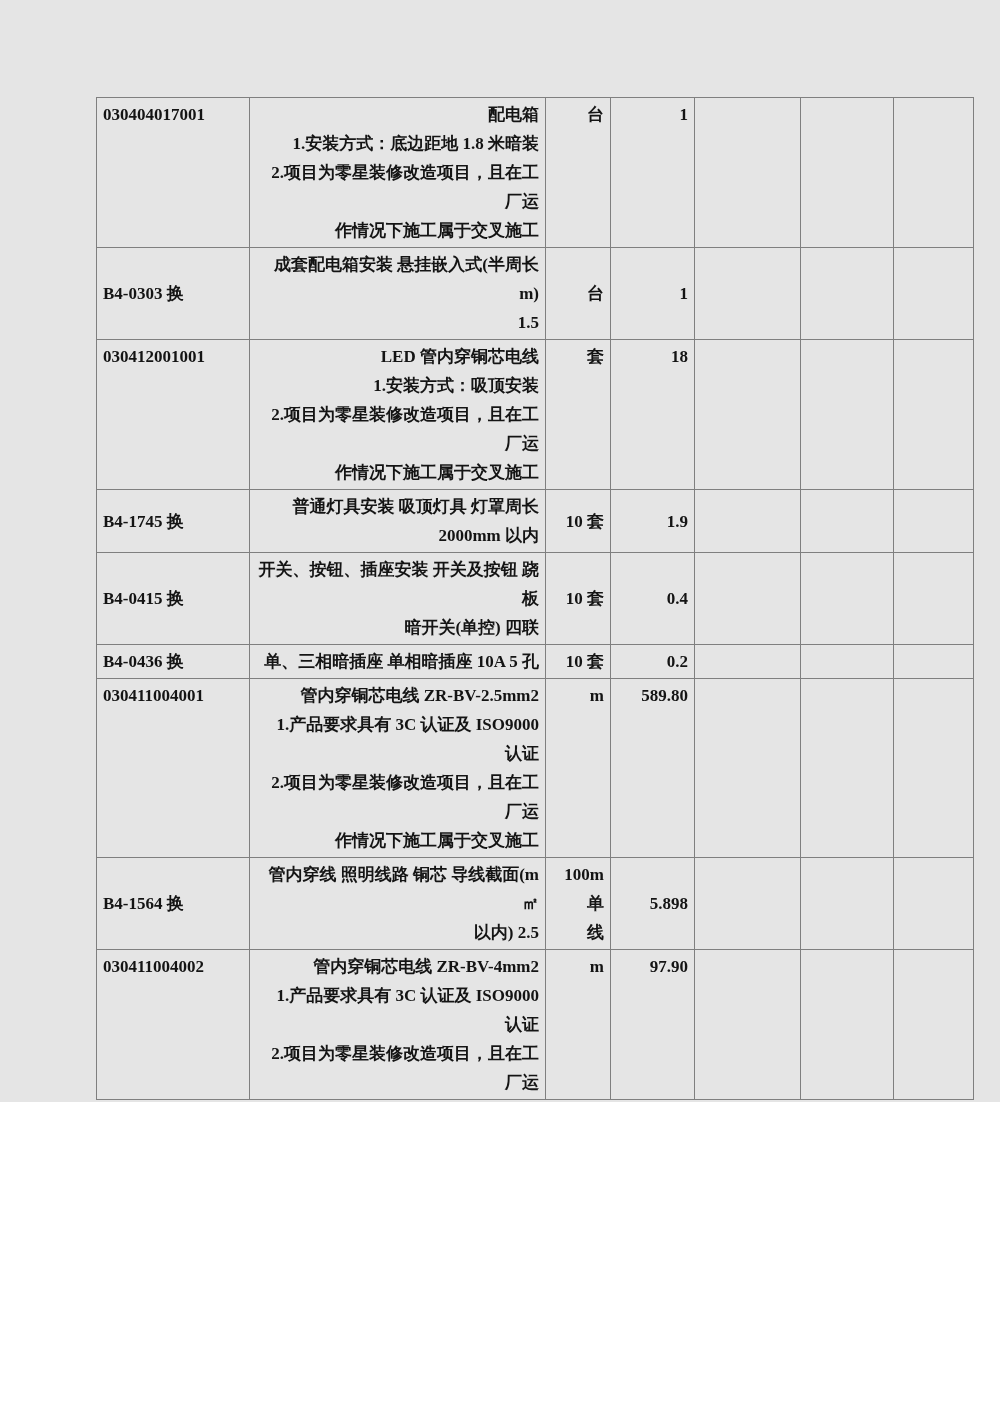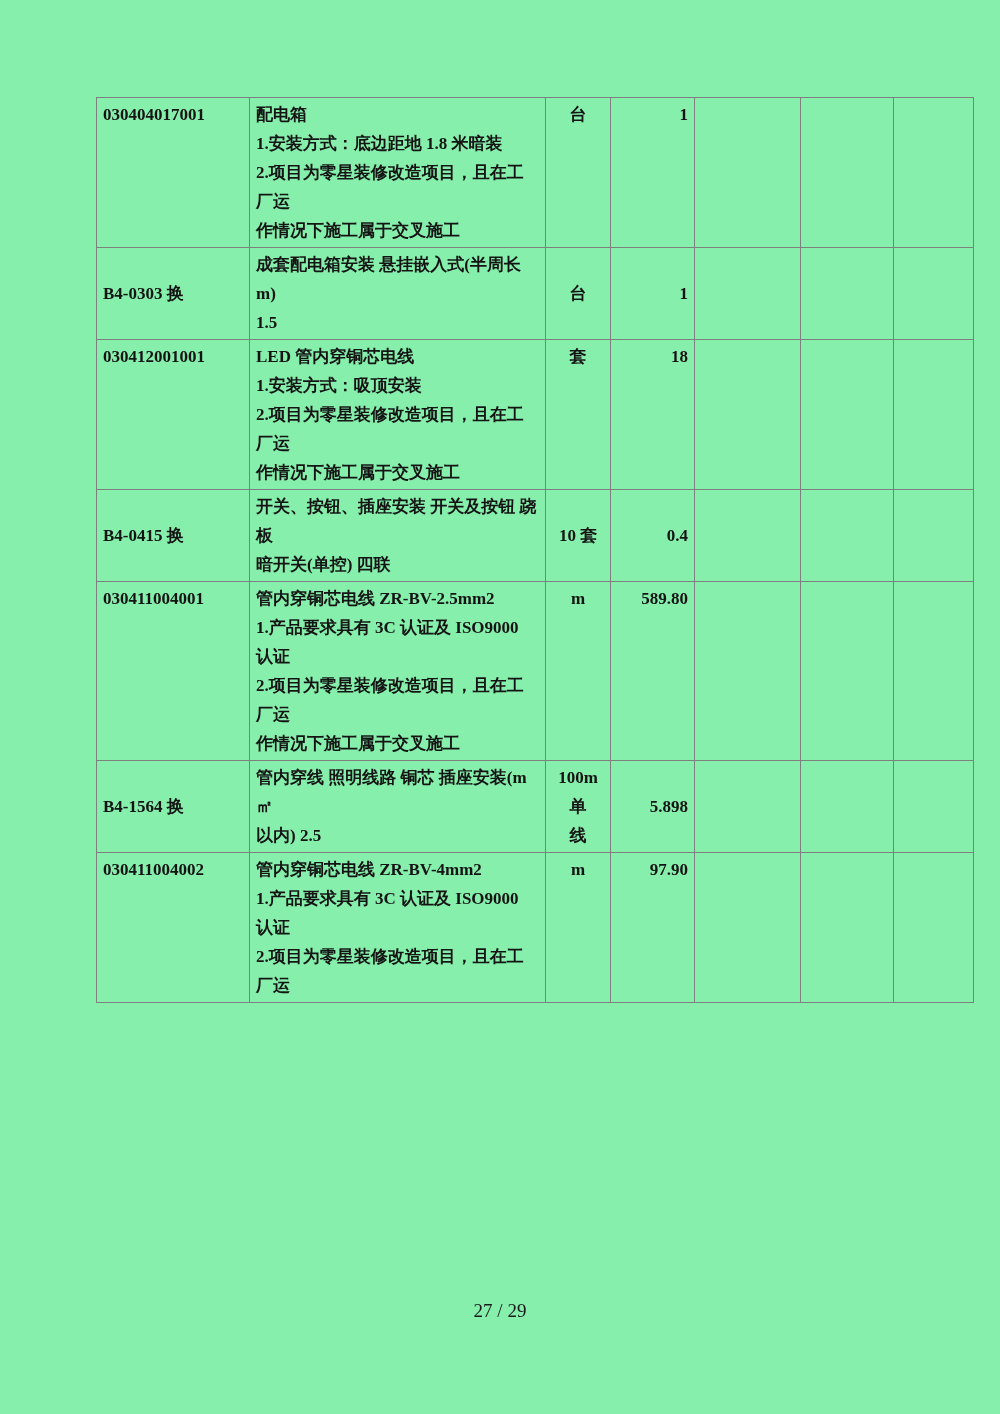--- a/index.html
+++ b/index.html
@@ -6,23 +6,23 @@
   body {
     width: 1000px;
     height: 1414px;
     background: #ffffff;
     font-family: "Liberation Serif", "DejaVu Serif", serif;
     color: #141414;
   }
   .page {
     position: relative;
     width: 1000px;
-    height: 1414px;
+    height: 1102px;
     overflow: hidden;
-    background: #86efac;
+    background: #e5e5e5;
   }
   table.boq {
     position: absolute;
     left: 96px;
     top: 97px;
     width: 877px;
     border-collapse: collapse;
     table-layout: fixed;
   }
   table.boq td {
@@ -33,21 +33,21 @@
     vertical-align: middle;
     overflow: hidden;
     word-break: break-word;
   }
   tr.item td { font-weight: 700; vertical-align: top; }
   tr.quota td { font-weight: 700; vertical-align: middle; }
   td.col-code { padding-left: 10px; }
   td.col-desc { padding-left: 8px; }
   td.col-unit { text-align: center; padding-left: 2px; padding-right: 2px; }
   td.col-qty  { text-align: right; padding-right: 9px; }
-  .line { display: block; }
+  .line { display: block; text-align: right; }
   .footer {
     position: absolute;
     top: 1300px;
     left: 0;
     width: 1000px;
     text-align: center;
     font-size: 19px;
     color: #1a1a1a;
   }
 </style>
@@ -106,53 +106,80 @@
           </td>
     <td class="col-unit">
             <div class="line">套</div>
           </td>
     <td class="col-qty">18</td>
     <td class="col-extra"></td>
     <td class="col-extra"></td>
     <td class="col-extra"></td>
   </tr>
         <tr class="quota">
+    <td class="col-code">B4-1745 换</td>
+    <td class="col-desc">
+            <div class="line">普通灯具安装 吸顶灯具 灯罩周长</div>
+            <div class="line">2000mm 以内</div>
+          </td>
+    <td class="col-unit">
+            <div class="line">10 套</div>
+          </td>
+    <td class="col-qty">1.9</td>
+    <td class="col-extra"></td>
+    <td class="col-extra"></td>
+    <td class="col-extra"></td>
+  </tr>
+        <tr class="quota">
     <td class="col-code">B4-0415 换</td>
     <td class="col-desc">
             <div class="line">开关、按钮、插座安装 开关及按钮 跷板</div>
             <div class="line">暗开关(单控) 四联</div>
           </td>
     <td class="col-unit">
             <div class="line">10 套</div>
           </td>
     <td class="col-qty">0.4</td>
     <td class="col-extra"></td>
     <td class="col-extra"></td>
     <td class="col-extra"></td>
   </tr>
+        <tr class="quota">
+    <td class="col-code">B4-0436 换</td>
+    <td class="col-desc">
+            <div class="line">单、三相暗插座 单相暗插座 10A 5 孔</div>
+          </td>
+    <td class="col-unit">
+            <div class="line">10 套</div>
+          </td>
+    <td class="col-qty">0.2</td>
+    <td class="col-extra"></td>
+    <td class="col-extra"></td>
+    <td class="col-extra"></td>
+  </tr>
         <tr class="item">
     <td class="col-code">030411004001</td>
     <td class="col-desc">
             <div class="line">管内穿铜芯电线 ZR-BV-2.5mm2</div>
             <div class="line">1.产品要求具有 3C 认证及 ISO9000 认证</div>
             <div class="line">2.项目为零星装修改造项目，且在工厂运</div>
             <div class="line">作情况下施工属于交叉施工</div>
           </td>
     <td class="col-unit">
             <div class="line">m</div>
           </td>
     <td class="col-qty">589.80</td>
     <td class="col-extra"></td>
     <td class="col-extra"></td>
     <td class="col-extra"></td>
   </tr>
         <tr class="quota">
     <td class="col-code">B4-1564 换</td>
     <td class="col-desc">
-            <div class="line">管内穿线 照明线路 铜芯 插座安装(m ㎡</div>
+            <div class="line">管内穿线 照明线路 铜芯 导线截面(m ㎡</div>
             <div class="line">以内) 2.5</div>
           </td>
     <td class="col-unit">
             <div class="line">100m 单</div>
             <div class="line">线</div>
           </td>
     <td class="col-qty">5.898</td>
     <td class="col-extra"></td>
     <td class="col-extra"></td>
     <td class="col-extra"></td>

